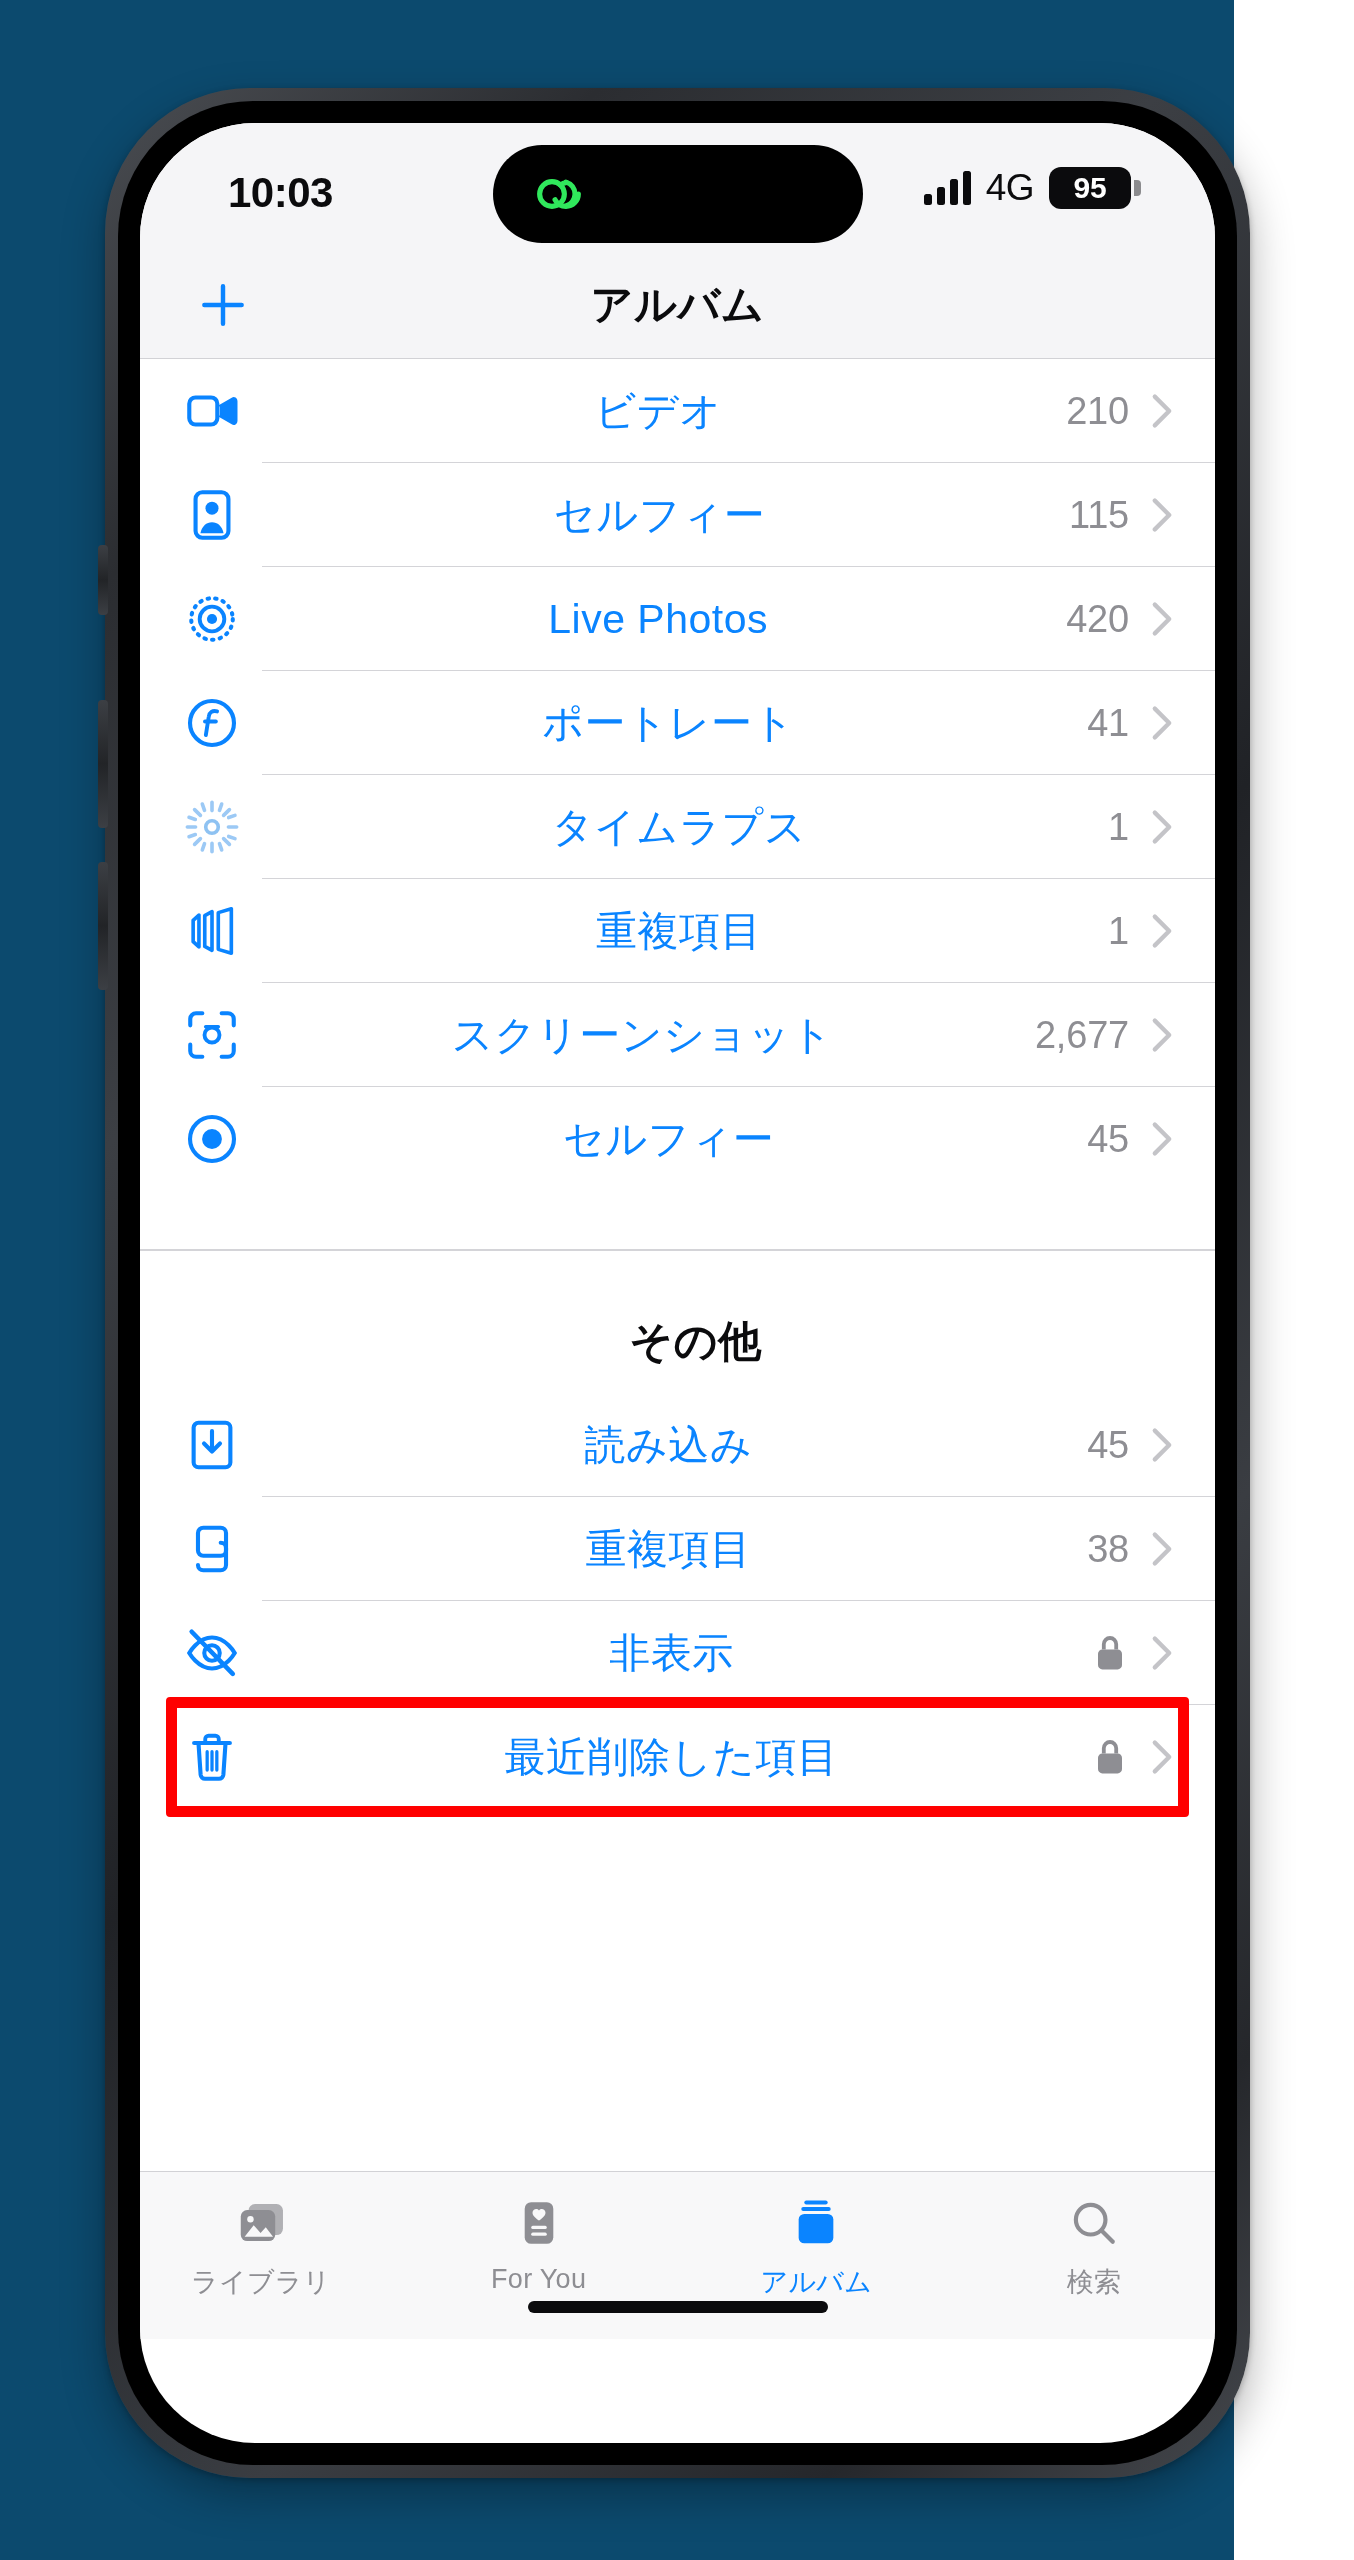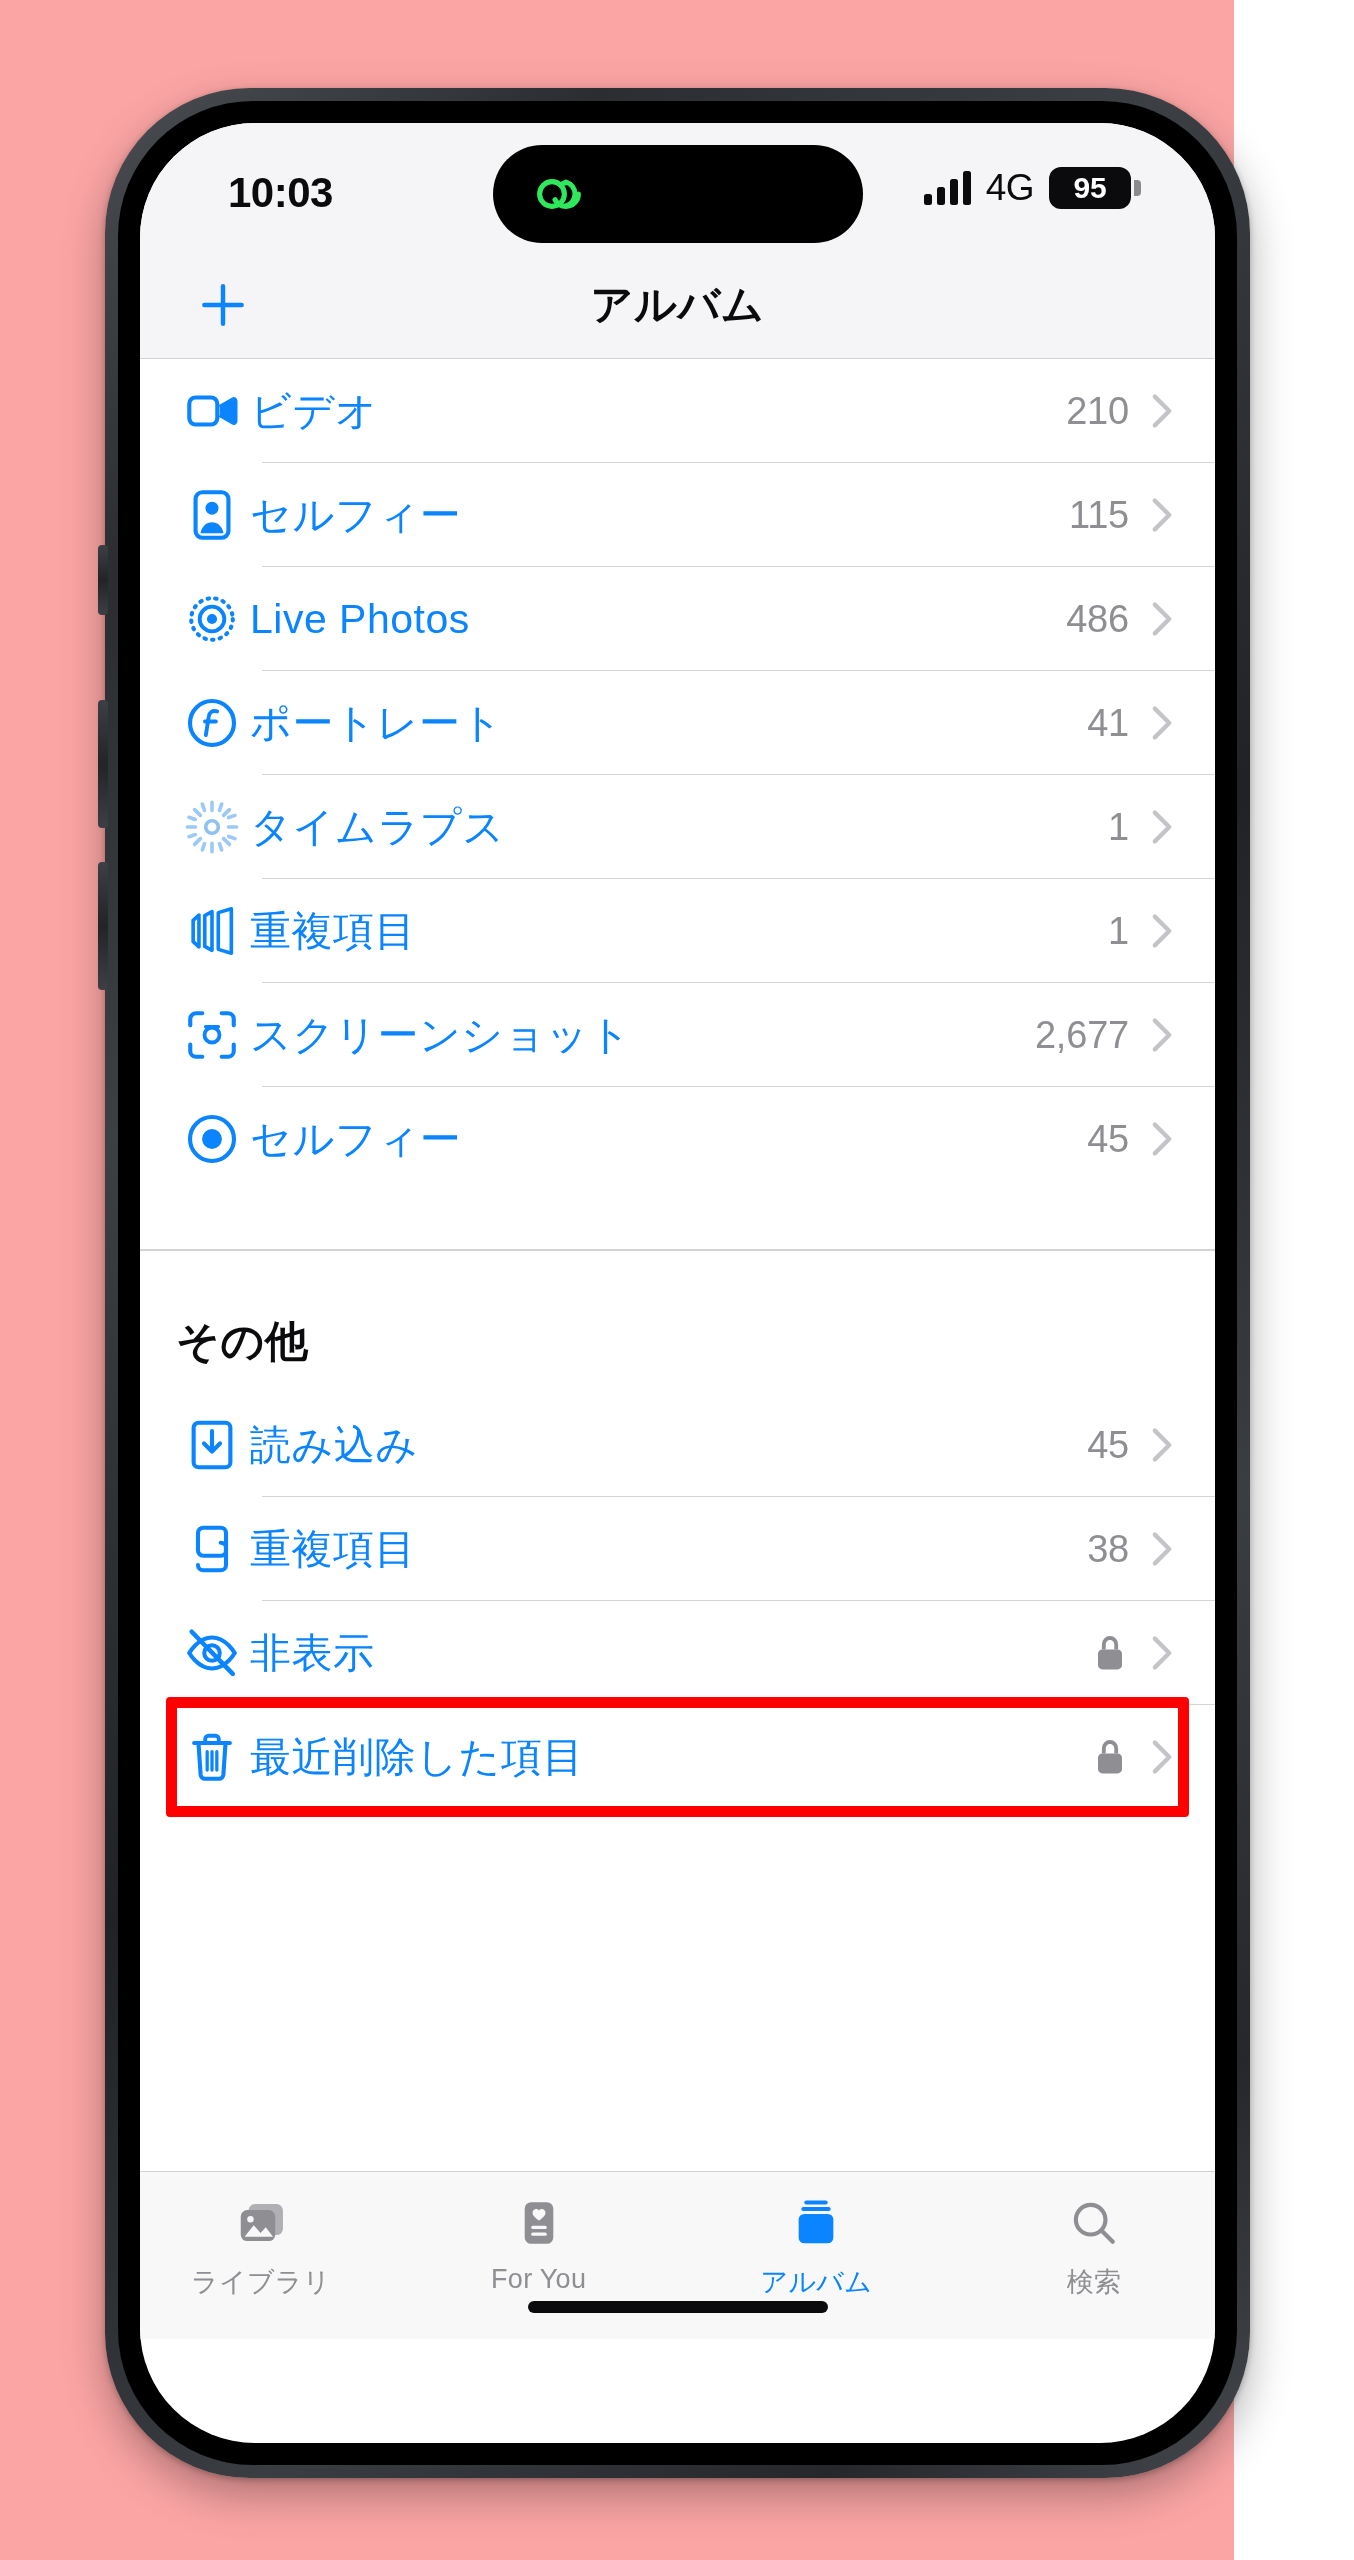--- a/index.html
+++ b/index.html
@@ -5,21 +5,21 @@
   * { margin:0; padding:0; box-sizing:border-box; }
   html,body { width:1354px; height:2560px; }
   body {
     background:#ffffff;
     font-family:"Liberation Sans","DejaVu Sans",sans-serif;
     -webkit-font-smoothing:antialiased;
     overflow:hidden;
   }
 
   
-  #stage { position:relative; width:1234px; height:2560px; background:#fca5a5; }
+  #stage { position:relative; width:1234px; height:2560px; background:#0c4a6e;text-align:center; }
 
   .phone-outer {
     position:absolute;
     left:105px; top:88px;
     width:1145px; height:2390px;
     border-radius:145px;
     background:linear-gradient(135deg,#4a4d52 0%,#2b2d31 14%,#3c3f44 30%,#202226 52%,#3a3d42 72%,#25272b 88%,#45484d 100%);
     box-shadow:0 18px 44px rgba(0,0,0,.30), 0 2px 6px rgba(0,0,0,.25);
   }
   .phone-bezel {
@@ -326,21 +326,21 @@
 
       <div class="row">
         <span class="row-icon">
           <svg width="58" height="58" viewBox="0 0 24 24" fill="none">
             <circle cx="12" cy="12" r="2.1" fill="#0a84ff"></circle>
             <circle cx="12" cy="12" r="5.1" stroke="#0a84ff" stroke-width="1.6"></circle>
             <circle cx="12" cy="12" r="8.6" stroke="#0a84ff" stroke-width="1.7" stroke-dasharray="0.6 2.6" stroke-linecap="round"></circle>
           </svg>
         </span>
         <span class="row-label">Live Photos</span>
-        <span class="row-count">486</span>
+        <span class="row-count">420</span>
         <span class="chevron">
           <svg width="22" height="36" viewBox="0 0 12 20">
               <path d="M2 2l8 8-8 8" stroke="#c4c4c8" stroke-width="2.4" fill="none" stroke-linecap="round" stroke-linejoin="round"></path>
             </svg>
         </span>
       </div>
 
       <div class="row">
         <span class="row-icon">
           <svg width="58" height="58" viewBox="0 0 24 24" fill="none">

